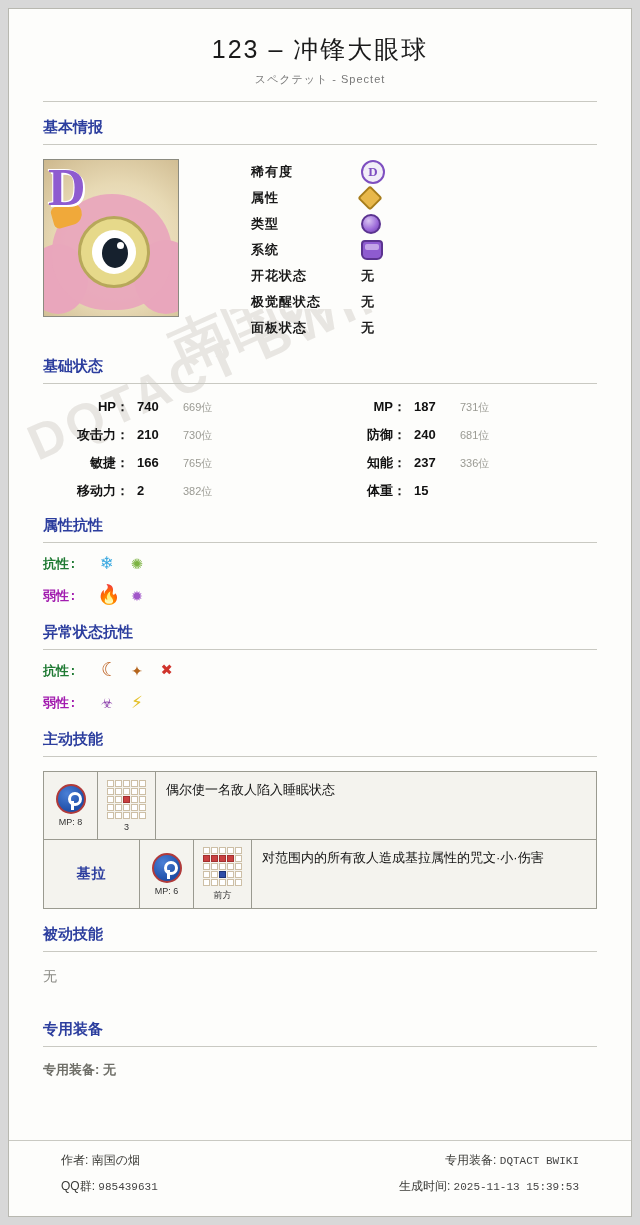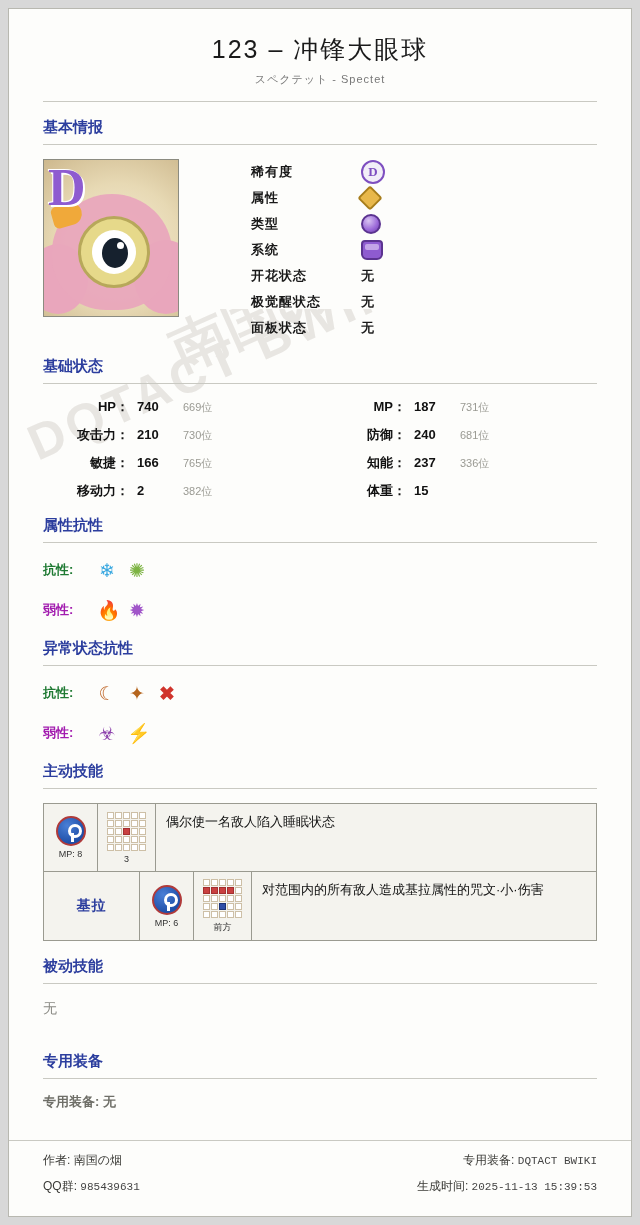--- a/index.html
+++ b/index.html
@@ -225,23 +225,24 @@
     padding-left: 8px;
   }
   .st-rank {
     font-size: 11px;
     color: #9a9a93;
   }
 
   
   .res-row {
     display: flex;
-    align-items: flex-start;
-    margin: 18px 34px 0 34px;
+    align-items: center;
+    margin: 10px 34px 0 34px;
     min-height: 22px;
+    font-family: Liberation Mono, monospace;
   }
   .res-label {
     width: 54px;
     font-size: 13px;
     font-weight: bold;
   }
   .res-label.good { color: #1f7a33; }
   .res-label.bad { color: #a21caf; }
   .res-icons { display: flex; gap: 10px; align-items: center; }
   .ei { width: 20px; height: 20px; display:inline-block; position: relative; }
@@ -357,21 +358,21 @@
 
   
   .footer {
     position: absolute;
     left: 0; right: 0; bottom: 0;
     height: 76px;
     border-top: 1px solid #c9c9c2;
   }
   .f-row {
     display: flex; justify-content: space-between;
-    padding: 0 34px;
+    padding: 0 52px;
     height: 30px; align-items: center;
   }
   .f-row:first-child { padding-top: 8px; }
   .f-txt { font-size: 12px; color: #3a3a36; }
   .f-mono { font-family: "Liberation Mono", monospace; font-size: 11px; color:#444; }
 </style>
 </head>
 <body>
 
 <div class="card">

